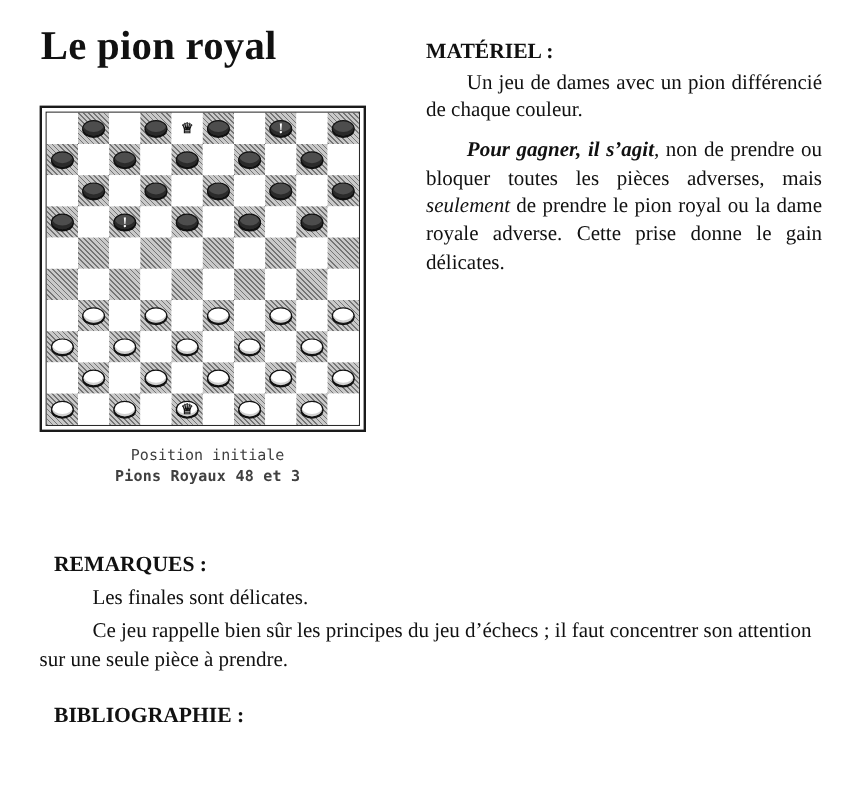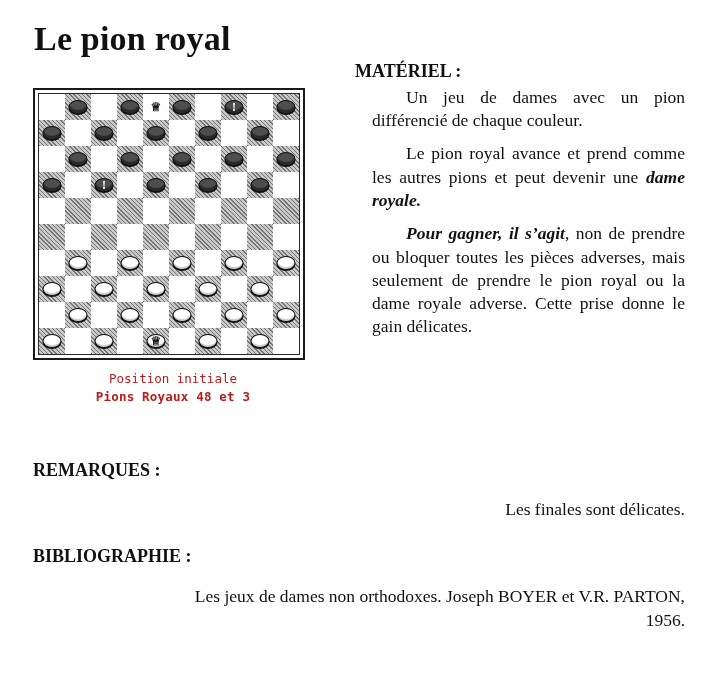--- a/index.html
+++ b/index.html
@@ -100,67 +100,66 @@
     color: #111;
   }
   .piece.dark-p .royal-mark { color: #fff; }
 
   .board-caption {
     margin-top: 10px;
     text-align: center;
     font-family: "DejaVu Sans Mono", monospace;
     font-size: 12.5px;
     line-height: 1.45;
-    color: #b91c1c;
+    color: #404040;
   }
   .board-caption .l2 { font-weight: bold; letter-spacing: 0.2px; }
 
   
   .right-col {
     position: absolute;
     left: 355px;
-    top: 60px;
+    top: 31px;
     width: 330px;
     text-align: justify;
     font-size: 17.5px;
     line-height: 1.33;
   }
   .rc-head {
     font-weight: bold;
     font-size: 18px;
     margin: 0 0 2px 0;
     text-align: left;
   }
   .rc-head.spaced { margin-top: 14px; }
   .rc-p {
-    margin: 0 0 2px 17px;
+    margin: 0 0 2px 0;
     text-indent: 34px;
   }
   .rc-p.gap { margin-top: 10px; }
-  .it { }
+  .it { font-style: italic; }
   .bit { font-style: italic; font-weight: bold; }
 
   
   .bottom {
     position: absolute;
     left: 33px;
     top: 458px;
     width: 652px;
     font-size: 17.5px;
     line-height: 1.36;
   }
   .b-head {
     font-weight: bold;
     font-size: 18px;
-    margin: 0 0 4px 0;
+    margin: 0 0 4px 12px;
   }
   .b-p {
-    margin: 16px 0 4px 0;
+    margin: 4px 0 4px 0;
     text-indent: 44px;
-    text-align: right;
   }
   .b-head.second { margin-top: 22px; }
   .b-p.nohang {
     text-indent: 0;
   }
   .biblio-line2 { display: block; padding-left: 44px; text-indent: 0; }
 </style>
 </head>
 <body>
 
@@ -364,25 +363,24 @@
     <div class="board-caption">
       <div class="l1">Position  initiale</div>
       <div class="l2">Pions Royaux 48 et 3</div>
     </div>
   </div>
 
   <div class="right-col">
     <p class="rc-head">MATÉRIEL :</p>
     <p class="rc-p">Un jeu de dames avec un pion différencié de chaque couleur.</p>
 
-    <p class="rc-p gap"><span>Le pion royal avance et prend comme les autres pions et peut devenir une </span><span class="bit">dame royale.</span></p>
     <p class="rc-p gap"><span class="bit">Pour gagner, il s’agit</span><span>, non de prendre ou bloquer toutes les pièces adverses, mais </span><span class="it">seulement</span><span> de prendre le pion royal ou la dame royale adverse. Cette prise donne le gain délicates.</span></p>
   </div>
 
   <div class="bottom">
     <p class="b-head">REMARQUES :</p>
     <p class="b-p">Les finales sont délicates.</p>
+    <p class="b-p">Ce jeu rappelle bien sûr les principes du jeu d’échecs ; il faut concentrer son attention sur une seule pièce à prendre.</p>
 
     <p class="b-head second">BIBLIOGRAPHIE :</p>
-    <p class="b-p nohang"><span>Les jeux de dames non orthodoxes. Joseph BOYER et V.R. PARTON,</span><span class="biblio-line2">1956.</span></p>
   </div>
 
 </div>
 
 </body></html>

